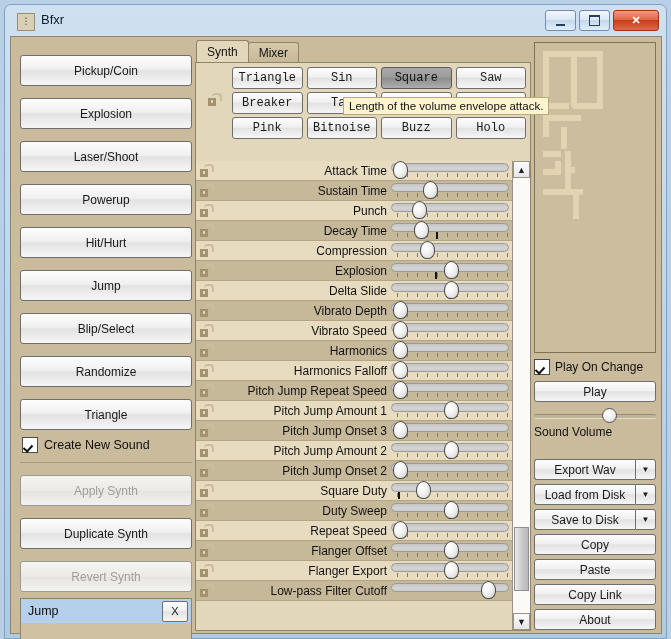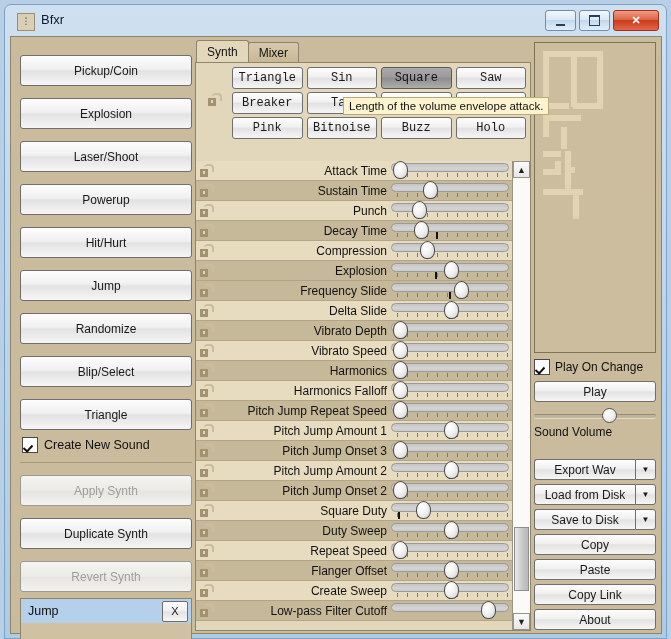--- a/index.html
+++ b/index.html
@@ -298,22 +298,22 @@
 
   <div class="client">
 
     <div class="left-col">
       <div class="btn tall">Pickup/Coin</div>
       <div class="btn tall">Explosion</div>
       <div class="btn tall">Laser/Shoot</div>
       <div class="btn tall">Powerup</div>
       <div class="btn tall">Hit/Hurt</div>
       <div class="btn tall">Jump</div>
+      <div class="btn tall">Blip/Select</div>
       <div class="btn tall">Randomize</div>
-      <div class="btn tall">Blip/Select</div>
       <div class="btn tall">Triangle</div>
 
       <div class="chk-row">
         <span class="chkbox"></span>
         <span>Create New Sound</span>
       </div>
       <div class="sep"></div>
 
       <div class="btn tall disabled">Apply Synth</div>
       <div class="btn tall">Duplicate Synth</div>
@@ -530,46 +530,20 @@
                     <i style="left:76px"></i>
                     <i style="left:86px"></i>
                     <i style="left:96px"></i>
                     <i style="left:106px"></i>
                     <i style="left:116px"></i>
                   </span>
                   <span class="smark" style="left:44.4px"></span>
                   <span class="sknob" style="left:52.5px"></span>
                 </span>
               </div>
-              <div class="prow even">
-                <span class="lock lk">
-                  <span class="shackle"></span>
-                  <span class="body"></span>
-                </span>
-                <span class="plabel">Frequency Slide</span>
-                <span class="slider">
-                  <span class="strack"></span>
-                  <span class="sticks">
-                    <i style="left:6px"></i>
-                    <i style="left:16px"></i>
-                    <i style="left:26px"></i>
-                    <i style="left:36px"></i>
-                    <i style="left:46px"></i>
-                    <i style="left:56px"></i>
-                    <i style="left:66px"></i>
-                    <i style="left:76px"></i>
-                    <i style="left:86px"></i>
-                    <i style="left:96px"></i>
-                    <i style="left:106px"></i>
-                    <i style="left:116px"></i>
-                  </span>
-                  <span class="smark" style="left:58.0px"></span>
-                  <span class="sknob" style="left:63.0px"></span>
-                </span>
-              </div>
               <div class="prow odd">
                 <span class="lock lk">
                   <span class="shackle"></span>
                   <span class="body"></span>
                 </span>
                 <span class="plabel">Delta Slide</span>
                 <span class="slider">
                   <span class="strack"></span>
                   <span class="sticks">
                     <i style="left:6px"></i>
@@ -925,21 +899,21 @@
                   </span>
                   <span class="smark" style="left:58.0px"></span>
                   <span class="sknob" style="left:52.5px"></span>
                 </span>
               </div>
               <div class="prow odd">
                 <span class="lock lk">
                   <span class="shackle"></span>
                   <span class="body"></span>
                 </span>
-                <span class="plabel">Create Sweep</span>
+                <span class="plabel">Flanger Export</span>
                 <span class="slider">
                   <span class="strack"></span>
                   <span class="sticks">
                     <i style="left:6px"></i>
                     <i style="left:16px"></i>
                     <i style="left:26px"></i>
                     <i style="left:36px"></i>
                     <i style="left:46px"></i>
                     <i style="left:56px"></i>
                     <i style="left:66px"></i>

